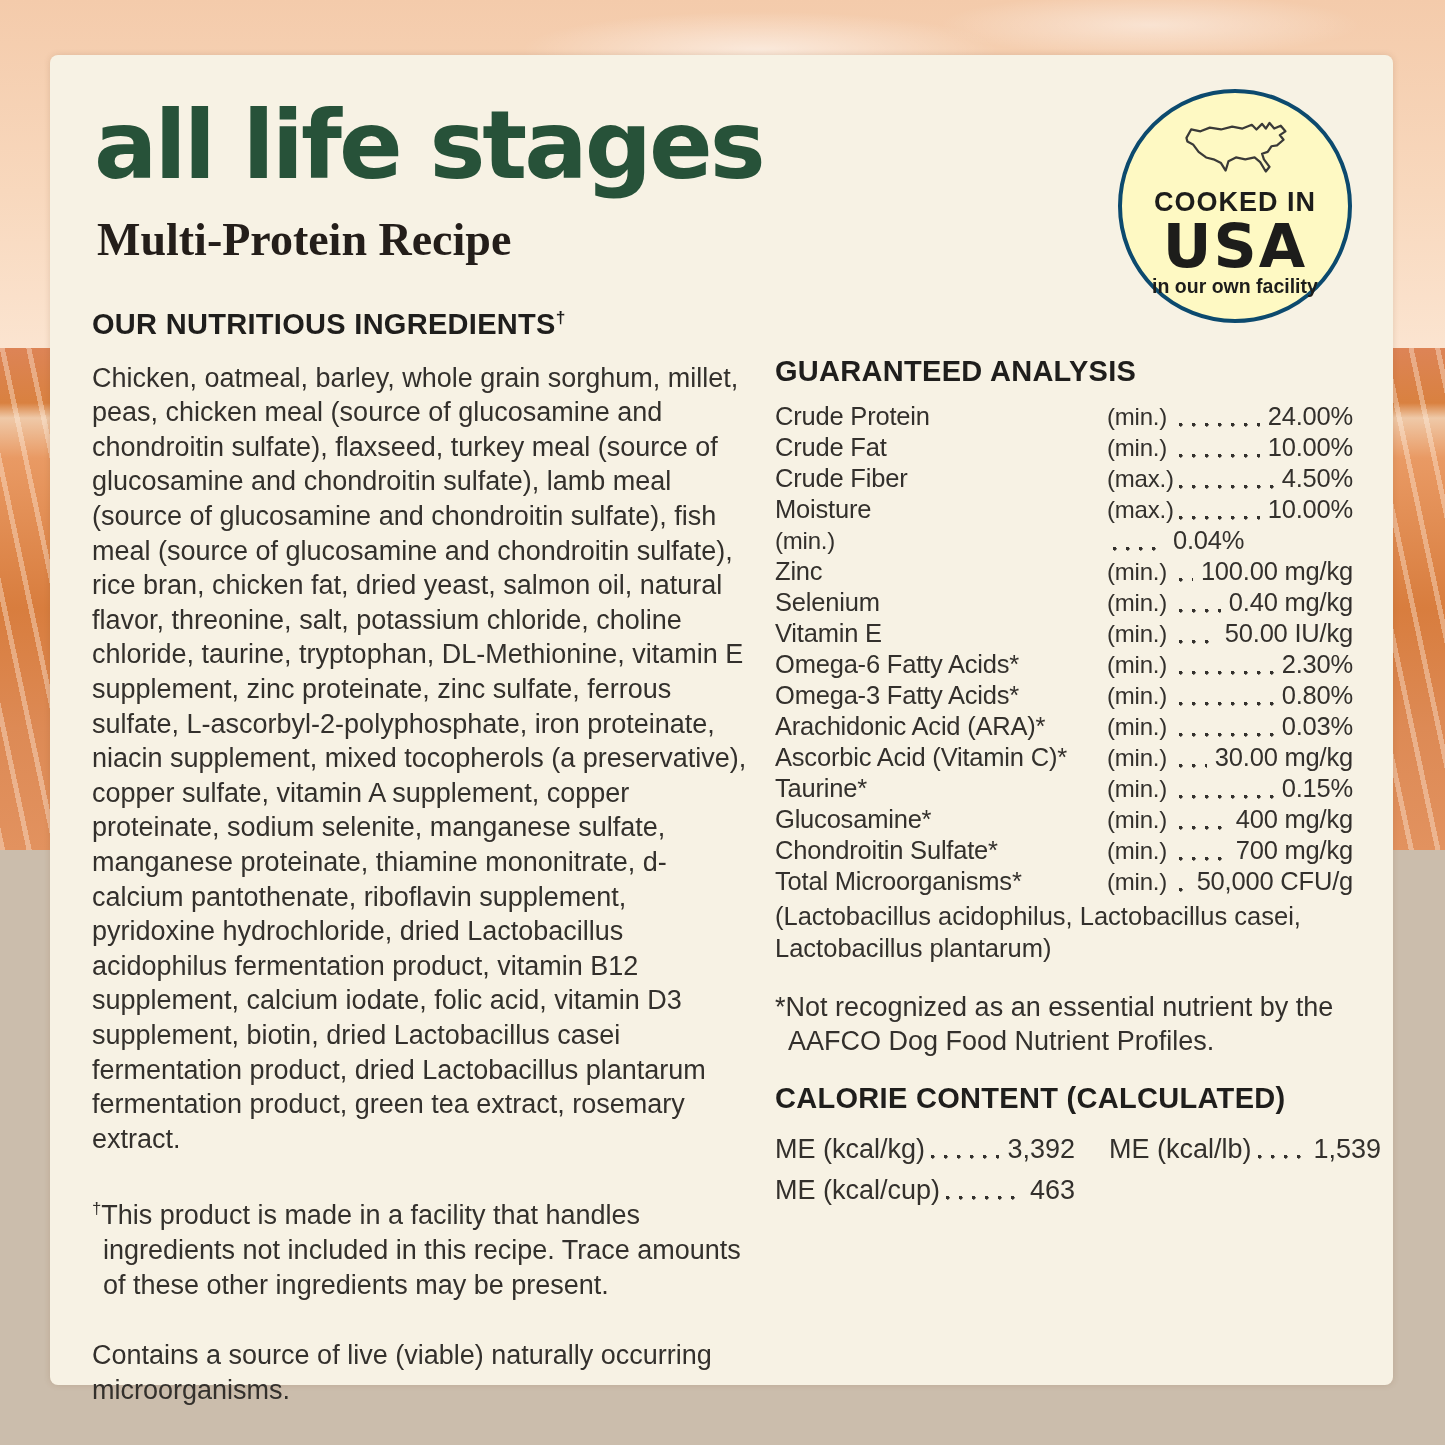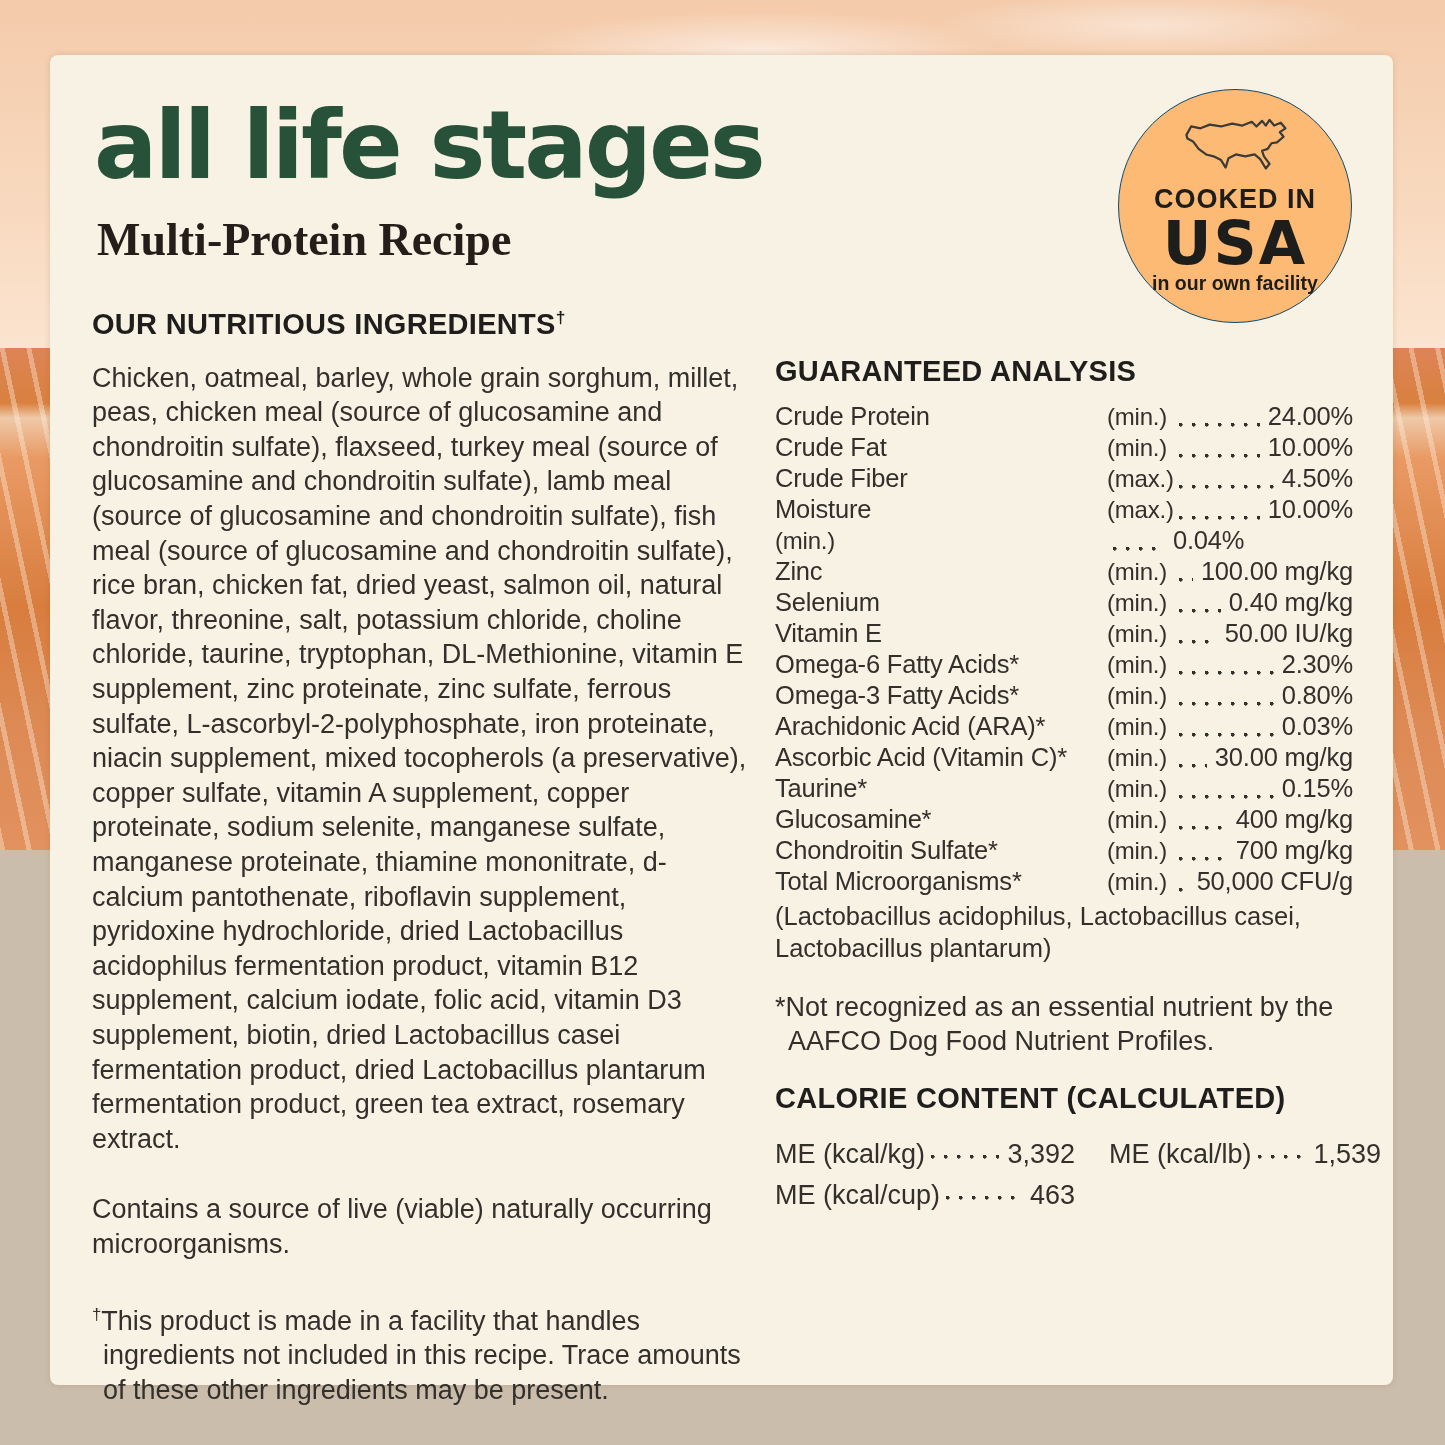--- a/index.html
+++ b/index.html
@@ -35,21 +35,21 @@
     font-size:94px;font-weight:800;letter-spacing:-3px;color:#275239;
     font-family:"DejaVu Sans","Liberation Sans",sans-serif;
   }
   .subtitle{
     position:absolute;left:47px;top:158px;
     font-family:"Liberation Serif",serif;font-weight:700;font-size:46px;color:#241e1a;
   }
   
   .badge{
     position:absolute;left:1068px;top:34px;width:234px;height:234px;border-radius:50%;
-    background:#fdba74;border:1px solid #0c4a6e;box-sizing:border-box;
+    background:#fef9c3;border:4px solid #0c4a6e;box-sizing:border-box;
     display:flex;flex-direction:column;align-items:center;color:#1d1d1b;
   }
   .badge svg{margin-top:22px;}
   .badge-line1{font-size:27px;font-weight:700;letter-spacing:1px;margin-top:2px;}
   .badge-line2{font-size:60px;font-weight:800;letter-spacing:2px;line-height:56px;
     font-family:"DejaVu Sans","Liberation Sans",sans-serif;}
   .badge-line3{font-size:19.5px;font-weight:700;margin-top:1px;}
 
   
   .left-col{position:absolute;left:42px;top:252px;width:655px;}
@@ -70,21 +70,21 @@
   .ga-qual{font-size:24px;white-space:nowrap;}
   .dots{align-self:stretch;margin:0 8px 0 6px;
     background-image:radial-gradient(circle at 1.7px 1.7px,#33302c 1.7px,rgba(0,0,0,0) 2.1px);
     background-size:13px 4px;background-repeat:repeat-x;background-position:left 21px;}
   .ga-val{text-align:left;white-space:nowrap;}
   .ga-paren{margin:2px 0 0 0;font-size:25.5px;line-height:32px;color:#33302c;}
   .ga-foot{margin:26px 0 0 0;font-size:27px;line-height:34px;color:#33302c;
     padding-left:13px;text-indent:-13px;}
   .cal-head{margin:24px 0 0 0;white-space:nowrap;}
   .cal-grid{margin-top:14px;display:grid;grid-template-columns:300px 272px;column-gap:34px;row-gap:0;}
-  .cal-entry{display:flex;align-items:flex-end;height:41px;font-size:27px;color:#33302c;}
+  .cal-entry{display:flex;align-items:center;height:41px;font-size:27px;color:#33302c;}
   .cal-entry .dots{background-position:left 26px;}
   .cal-val{white-space:nowrap;}
 </style>
 </head>
 <body>
 
 <div class="bg">
   <div class="bg-sky"></div>
   <div class="bg-field"></div>
   <div class="bg-tan"></div>
@@ -100,22 +100,22 @@
       <path d="M8 24 L13 15 L23 17 L33 13 L45 15 L57 12 L68 14 L78 10 L83 15 L89 9 L93 14 L97 8 L102 14 L109 11 L114 17 L108 21 L112 26 L105 32 L99 33 L95 39 L89 41 L91 47 L97 55 L93 60 L87 50 L81 45 L71 47 L61 45 L53 49 L50 59 L45 51 L37 47 L29 45 L21 39 L15 31 L9 28 Z" stroke="#3a3a38" stroke-width="2.4" stroke-linejoin="round" fill="none"></path>
     </svg>
     <div class="badge-line1">COOKED IN</div>
     <div class="badge-line2">USA</div>
     <div class="badge-line3">in our own facility</div>
   </div>
 
   <div class="left-col">
     <h2 class="sec-head"><span>OUR NUTRITIOUS INGREDIENTS</span><sup>†</sup></h2>
     <p class="ing-body">Chicken, oatmeal, barley, whole grain sorghum, millet, peas, chicken meal (source of glucosamine and chondroitin sulfate), flaxseed, turkey meal (source of glucosamine and chondroitin sulfate), lamb meal (source of glucosamine and chondroitin sulfate), fish meal (source of glucosamine and chondroitin sulfate), rice bran, chicken fat, dried yeast, salmon oil, natural flavor, threonine, salt, potassium chloride, choline chloride, taurine, tryptophan, DL-Methionine, vitamin E supplement, zinc proteinate, zinc sulfate, ferrous sulfate, L-ascorbyl-2-polyphosphate, iron proteinate, niacin supplement, mixed tocopherols (a preservative), copper sulfate, vitamin A supplement, copper proteinate, sodium selenite, manganese sulfate, manganese proteinate, thiamine mononitrate, d-calcium pantothenate, riboflavin supplement, pyridoxine hydrochloride, dried Lactobacillus acidophilus fermentation product, vitamin B12 supplement, calcium iodate, folic acid, vitamin D3 supplement, biotin, dried Lactobacillus casei fermentation product, dried Lactobacillus plantarum fermentation product, green tea extract, rosemary extract.</p>
+    <p class="note hang"><sup>†</sup><span>This product is made in a facility that handles ingredients not included in this recipe. Trace amounts of these other ingredients may be present.</span></p>
     <p class="note">Contains a source of live (viable) naturally occurring microorganisms.</p>
-    <p class="note hang"><sup>†</sup><span>This product is made in a facility that handles ingredients not included in this recipe. Trace amounts of these other ingredients may be present.</span></p>
   </div>
 
   <div class="right-col">
     <h2 class="sec-head ga-head">GUARANTEED ANALYSIS</h2>
     <div class="ga-table">
         <div class="ga-row">
           <span class="ga-label">Crude Protein</span>
           <span class="ga-qual">(min.)</span>
           <span class="dots"></span>
           <span class="ga-val">24.00%</span>

